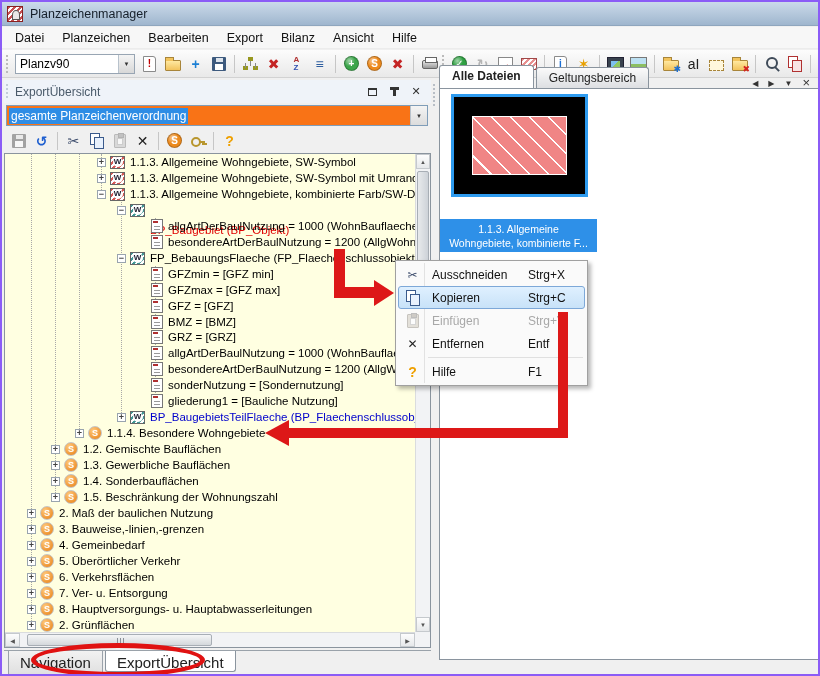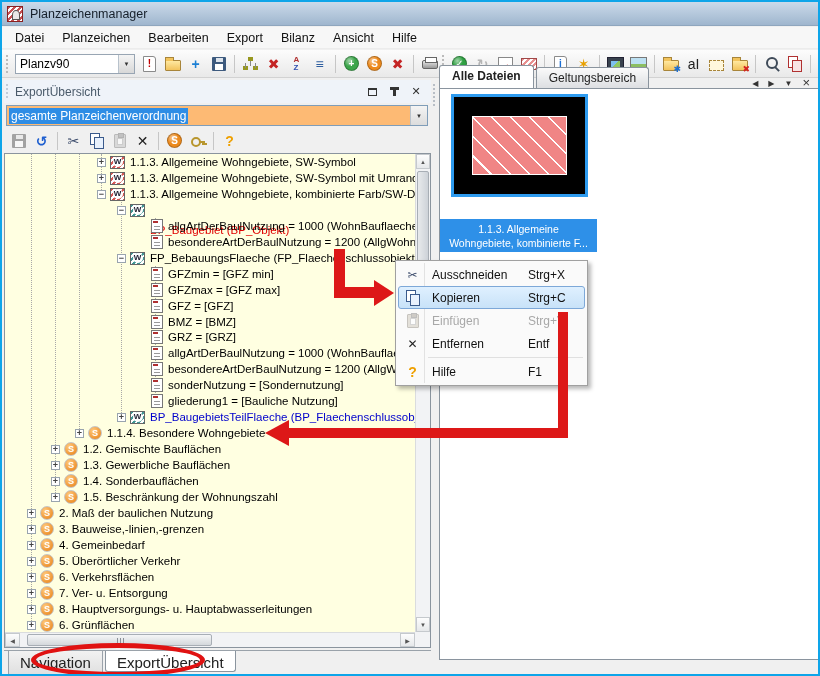--- a/index.html
+++ b/index.html
@@ -1,17 +1,17 @@
 <!DOCTYPE html>
 <html><head>
 <meta charset="utf-8">
 <style>
   html,body{margin:0;padding:0;background:#D8D8D8;font-family:"Liberation Sans","DejaVu Sans",sans-serif;}
   *{box-sizing:border-box;}
-  .window{position:relative;width:820px;height:676px;background:#F0F0F0;border:2px solid #0ea5e9;overflow:hidden;}
+  .window{position:relative;width:820px;height:676px;background:#F0F0F0;border:2px solid #8b5cf6;overflow:hidden;}
   
   .titlebar{position:absolute;left:0;top:0;right:0;height:24px;background:linear-gradient(#CBDAEA,#9FB6CE);display:flex;align-items:center;padding-left:5px;border-bottom:1px solid #8FA6BE;}
   .app-icon{width:16px;height:16px;border:1px solid #8A2020;background:repeating-linear-gradient(135deg,rgba(200,60,60,.85) 0 2px,#fff 2px 4px);position:relative;flex:none;}
   .app-icon::after{content:"";position:absolute;left:4px;top:3px;width:6px;height:8px;background:#E8E8E8;border:1px solid #555;border-radius:50% 50% 0 0;}
   .titlebar .title{margin-left:7px;font-size:12.5px;color:#16202B;}
   
   .menubar{position:absolute;left:0;top:25px;right:0;height:22px;background:#F7F7F7;display:flex;align-items:center;padding-left:4px;border-bottom:1px solid #ECECEC;}
   .menubar .mitem{font-size:12.5px;color:#111;padding:3px 9px;cursor:default;}
   
   .toolbar{position:absolute;left:0;top:48px;right:0;height:28px;background:linear-gradient(#FCFCFC,#E9E9E9);border-bottom:1px solid #D2D2D2;display:flex;align-items:center;padding-left:2px;}
@@ -68,21 +68,21 @@
   .st-printer::after{content:"";position:absolute;left:3px;top:0;width:10px;height:4px;background:#fff;border:1px solid #666;}
   
   .left-panel{position:absolute;left:2px;top:78px;width:427px;height:594px;}
   .lp-header{position:absolute;left:0;top:0;right:0;height:23px;background:#EFF3F9;display:flex;align-items:center;font-size:12px;color:#4A5A6A;}
   .lp-header .hgrip{width:4px;height:16px;margin:0 5px 0 2px;background:repeating-linear-gradient(#C2CCD8 0 2px,transparent 2px 4px);background-size:2px 4px;background-repeat:repeat-y;}
   .hbtns{margin-left:auto;display:flex;align-items:center;gap:8px;padding-right:8px;color:#333;}
   .hbtn{width:14px;height:14px;display:flex;align-items:center;justify-content:center;font-size:11px;}
   .pb-float{width:9px;height:8px;border:1px solid #333;border-top:2px solid #333;}
   .pb-pin{width:3px;height:9px;background:#333;position:relative;}
   .pb-pin::before{content:"";position:absolute;top:0;left:-3px;width:9px;height:3px;background:#333;}
-  .lp-combo{position:absolute;left:2px;top:25px;right:3px;height:21px;border:1px solid #7F9DB9;background:#fdba74;display:flex;align-items:center;font-size:12px;}
+  .lp-combo{position:absolute;left:2px;top:25px;right:3px;height:21px;border:1px solid #7F9DB9;background:#f97316;display:flex;align-items:center;font-size:12px;}
   .lp-combo .sel{background:#2E8DE5;color:#fff;padding:1px 2px;margin-left:2px;white-space:nowrap;}
   .lp-combo .cbtn{margin-left:auto;width:17px;height:19px;background:linear-gradient(#F4F4F4,#DCDCDC);border-left:1px solid #B8C2CC;display:flex;align-items:center;justify-content:center;font-size:6px;color:#333;}
   .lp-minibar{position:absolute;left:0;top:48px;right:0;height:25px;display:flex;align-items:center;padding-left:4px;gap:2px;}
   
   .lp-tree{position:absolute;left:0;top:73px;right:0;height:495px;border:1px solid #8A949E;background:#FFFFE1;}
   .tree-rows{position:absolute;left:0;top:0;right:15px;bottom:15px;overflow:hidden;}
   .trow{position:absolute;left:0;right:0;height:16px;display:flex;align-items:center;font-size:11.5px;color:#000;white-space:nowrap;}
   .exp{width:9px;height:9px;border:1px solid #99A4AE;background:#fff;font-size:9px;line-height:7px;text-align:center;color:#444;flex:none;margin-right:4px;font-weight:bold;}
   .tico{flex:none;margin-right:5px;}
   .tico-w{width:15px;height:13px;border:1px solid #666;position:relative;display:flex;align-items:center;justify-content:center;}
@@ -453,21 +453,21 @@
             <span class="tlabel" style="color: rgb(0, 0, 0);">7. Ver- u. Entsorgung</span>
           </div>
           <div class="trow" style="top: 447px; padding-left: 22px;">
             <span class="exp">+</span>
             <span class="tico tico-s"></span>
             <span class="tlabel" style="color: rgb(0, 0, 0);">8. Hauptversorgungs- u. Hauptabwasserleitungen</span>
           </div>
           <div class="trow" style="top: 463px; padding-left: 22px;">
             <span class="exp">+</span>
             <span class="tico tico-s"></span>
-            <span class="tlabel" style="color: rgb(0, 0, 0);">6. Grünflächen</span>
+            <span class="tlabel" style="color: rgb(0, 0, 0);">2. Grünflächen</span>
           </div>
         </div>
       <div class="vscroll">
         <div class="sbtn" style="top:0">▲</div>
         <div class="vthumb"></div>
         <div class="sbtn" style="bottom:0">▼</div>
       </div>
       <div class="hscroll">
         <div class="hbtn-l" style="left:0">◀</div>
         <div class="hthumb"></div>

